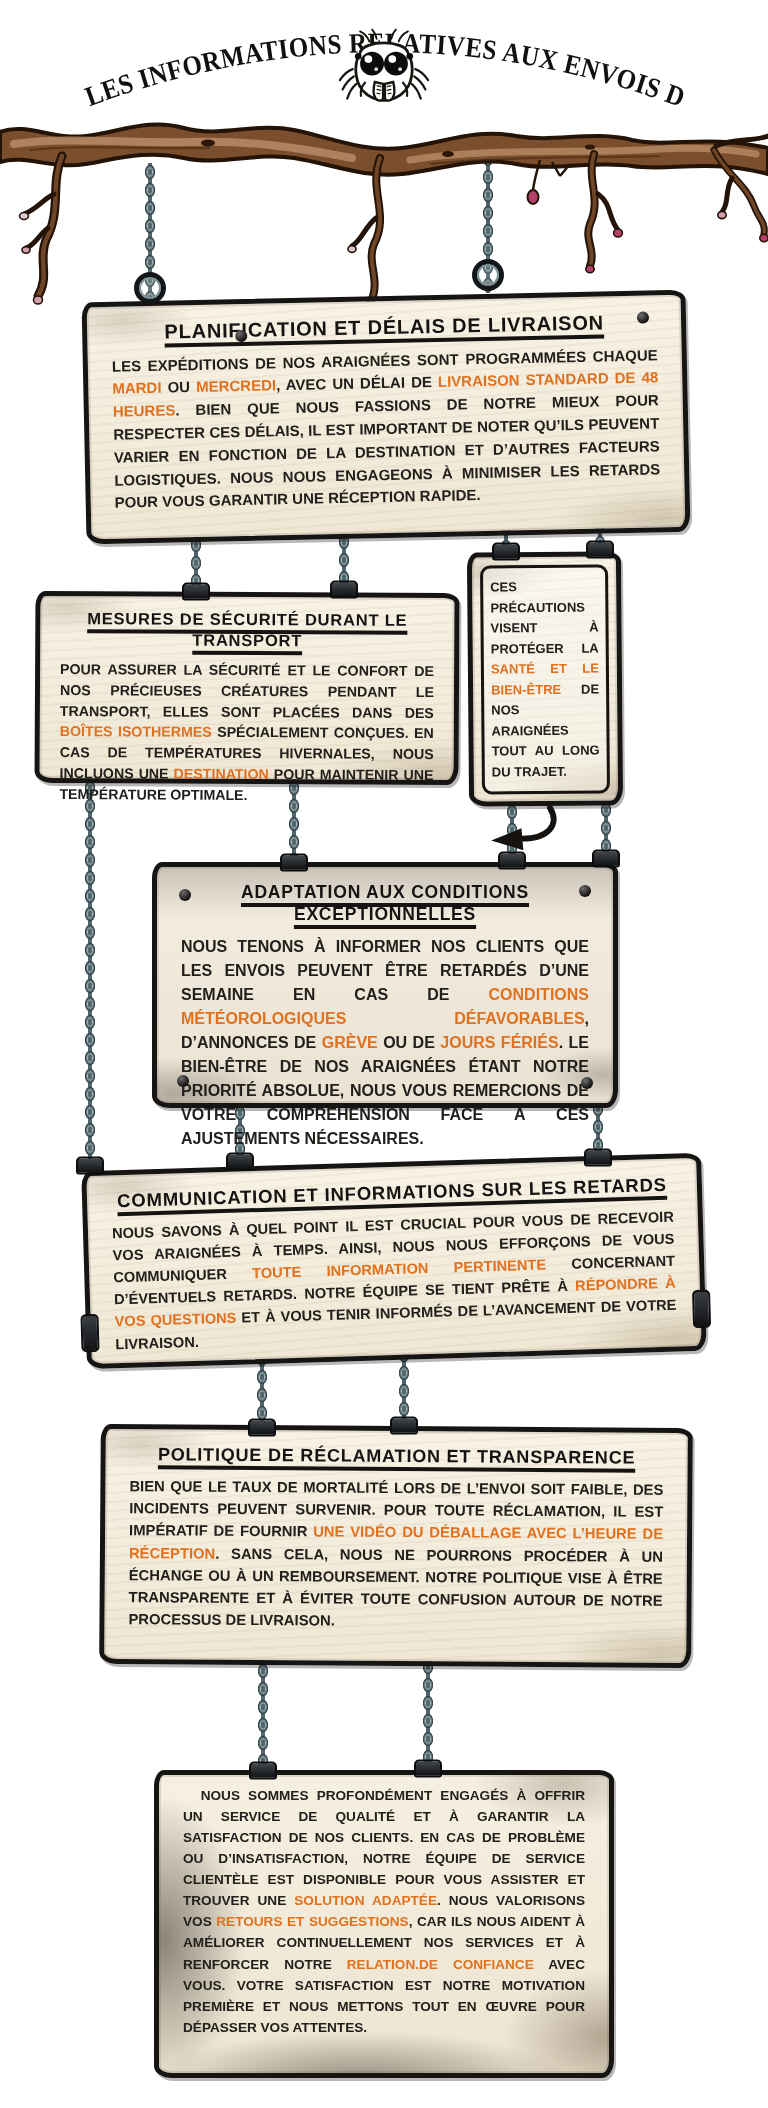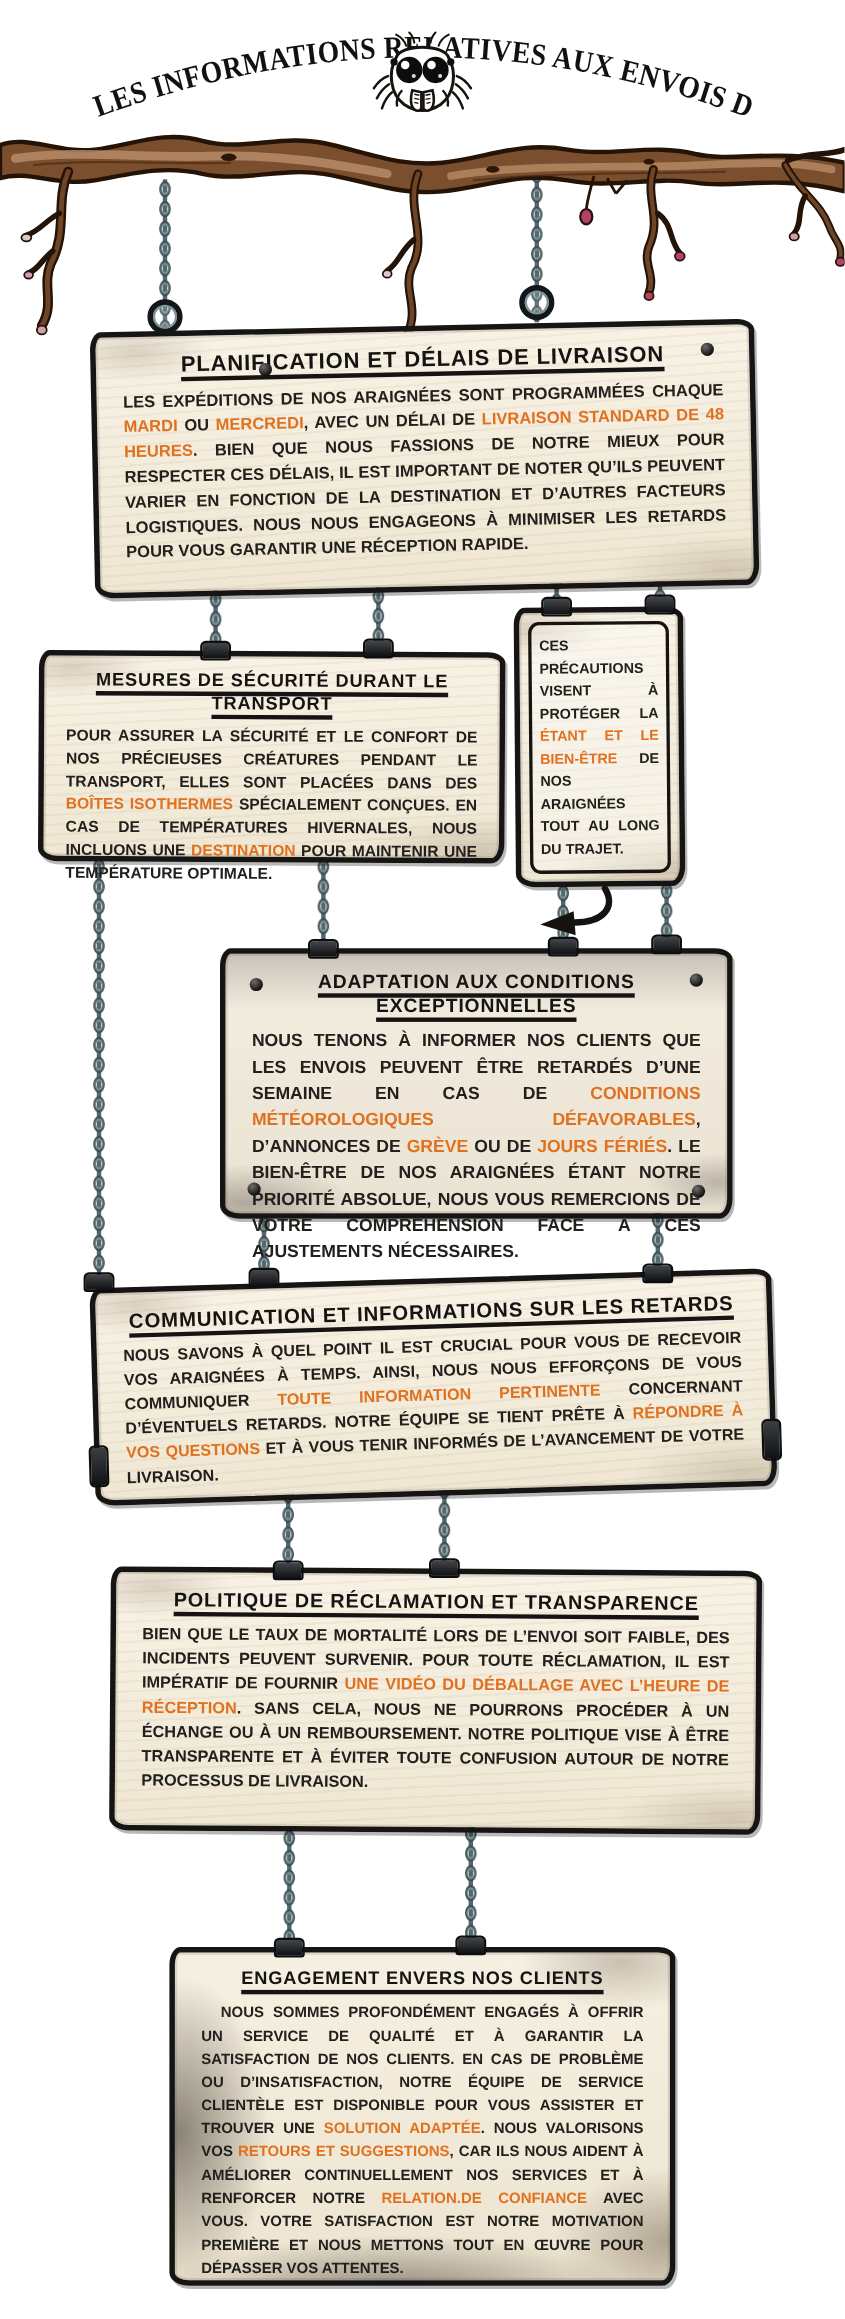--- a/index.html
+++ b/index.html
@@ -44,21 +44,21 @@
   .s2 .title{font-size:16.5px;} .s2 .body{font-size:14.2px;line-height:1.46;}
   .s3 .title{font-size:17.5px;} .s3 .body{font-size:16px;line-height:1.5;}
   .s4 .title{font-size:18.5px;} .s4 .body{font-size:14.6px;line-height:1.52;}
   .s5 .title{font-size:18px;}  .s5 .body{font-size:14.8px;line-height:1.5;}
   .s6 .title{font-size:16.5px;} .s6 .body{font-size:13.6px;line-height:1.55;text-indent:1.3em;}
 
   .weathered{background:
       linear-gradient(rgba(150,140,132,.45), rgba(150,140,132,0) 22%),
       radial-gradient(ellipse 150px 54px at 4% 96%, rgba(118,110,102,.5), transparent 66%),
       radial-gradient(ellipse 100px 40px at 98% 88%, rgba(118,110,102,.4), transparent 66%),
-      linear-gradient(#f4eee2,#eae2d2); margin-left: 48px;}
+      linear-gradient(#f4eee2,#eae2d2);}
   .grungy{background:
       radial-gradient(ellipse 120px 210px at 1% 55%, rgba(55,48,40,.55), transparent 68%),
       radial-gradient(ellipse 300px 72px at 45% 103%, rgba(55,48,40,.5), transparent 70%),
       radial-gradient(ellipse 150px 95px at 100% 88%, rgba(100,85,65,.45), transparent 70%),
       radial-gradient(ellipse 130px 62px at 90% 3%, rgba(120,105,85,.35), transparent 70%),
       linear-gradient(#f6f0e2,#ede4d0);}
 
   
   .note{padding:8px;}
   .note-frame{border:3px solid #161310;border-radius:10px;padding:9px 7px;background:rgba(255,255,255,.35);}
@@ -169,21 +169,21 @@
     <span class="bolt" style="right:32px;top:16px;"></span>
   </section>
 
   <section class="board s2" style="left:35px;top:592px;width:424px;height:192px;transform:rotate(.3deg);padding:8px 20px;">
     <h2 class="title">MESURES DE SÉCURITÉ DURANT LE TRANSPORT</h2>
     <p class="body"><span>POUR ASSURER LA SÉCURITÉ ET LE CONFORT DE NOS PRÉCIEUSES CRÉATURES PENDANT LE TRANSPORT, ELLES SONT PLACÉES DANS DES </span><span class="hl">BOÎTES ISOTHERMES</span><span> SPÉCIALEMENT CONÇUES. EN CAS DE TEMPÉRATURES HIVERNALES, NOUS INCLUONS UNE </span><span class="hl">DESTINATION</span><span> POUR MAINTENIR UNE TEMPÉRATURE OPTIMALE.</span></p>
   </section>
 
   <aside class="board note" style="left:468px;top:552px;width:154px;height:254px;transform:rotate(-.5deg);">
     <div class="note-frame">
-      <p class="body note-body"><span>CES PRÉCAUTIONS VISENT À PROTÉGER LA </span><span class="hl">ÉTANT ET LE BIEN-ÊTRE</span><span> DE NOS ARAIGNÉES TOUT AU LONG DU TRAJET.</span></p>
+      <p class="body note-body"><span>CES PRÉCAUTIONS VISENT À PROTÉGER LA </span><span class="hl">SANTÉ ET LE BIEN-ÊTRE</span><span> DE NOS ARAIGNÉES TOUT AU LONG DU TRAJET.</span></p>
     </div>
     <svg class="note-arrow" viewBox="0 0 90 62">
       <path d="M78,6 C90,26 76,44 40,42" fill="none" stroke="#15120f" stroke-width="7" stroke-linecap="round"></path>
       <polygon points="44,30 8,44 46,56" fill="#15120f"></polygon>
     </svg>
   </aside>
 
   <section class="board s3 weathered" style="left:152px;top:862px;width:466px;height:246px;">
     <h2 class="title">ADAPTATION AUX CONDITIONS EXCEPTIONNELLES</h2>
     <p class="body"><span>NOUS TENONS À INFORMER NOS CLIENTS QUE LES ENVOIS PEUVENT ÊTRE RETARDÉS D’UNE SEMAINE EN CAS DE </span><span class="hl">CONDITIONS MÉTÉOROLOGIQUES DÉFAVORABLES</span><span>, D’ANNONCES DE </span><span class="hl">GRÈVE</span><span> OU DE </span><span class="hl">JOURS FÉRIÉS</span><span>. LE BIEN-ÊTRE DE NOS ARAIGNÉES ÉTANT NOTRE PRIORITÉ ABSOLUE, NOUS VOUS REMERCIONS DE VOTRE COMPRÉHENSION FACE À CES AJUSTEMENTS NÉCESSAIRES.</span></p>
@@ -199,21 +199,20 @@
     <span class="cap" style="left:-10px;bottom:12px;"></span>
     <span class="cap" style="right:-10px;bottom:18px;"></span>
   </section>
 
   <section class="board s5" style="left:100px;top:1426px;width:592px;height:240px;transform:rotate(.4deg);">
     <h2 class="title">POLITIQUE DE RÉCLAMATION ET TRANSPARENCE</h2>
     <p class="body"><span>BIEN QUE LE TAUX DE MORTALITÉ LORS DE L’ENVOI SOIT FAIBLE, DES INCIDENTS PEUVENT SURVENIR. POUR TOUTE RÉCLAMATION, IL EST IMPÉRATIF DE FOURNIR </span><span class="hl">UNE VIDÉO DU DÉBALLAGE AVEC L’HEURE DE RÉCEPTION</span><span>. SANS CELA, NOUS NE POURRONS PROCÉDER À UN ÉCHANGE OU À UN REMBOURSEMENT. NOTRE POLITIQUE VISE À ÊTRE TRANSPARENTE ET À ÉVITER TOUTE CONFUSION AUTOUR DE NOTRE PROCESSUS DE LIVRAISON.</span></p>
   </section>
 
   <section class="board s6 grungy" style="left:154px;top:1770px;width:460px;height:308px;">
-    <h2 class="title">ENGAGEMENT ENVERS NOS CLIENTS</h2>
     <p class="body"><span>NOUS SOMMES PROFONDÉMENT ENGAGÉS À OFFRIR UN SERVICE DE QUALITÉ ET À GARANTIR LA SATISFACTION DE NOS CLIENTS. EN CAS DE PROBLÈME OU D’INSATISFACTION, NOTRE ÉQUIPE DE SERVICE CLIENTÈLE EST DISPONIBLE POUR VOUS ASSISTER ET TROUVER UNE </span><span class="hl">SOLUTION ADAPTÉE</span><span>. NOUS VALORISONS VOS </span><span class="hl">RETOURS ET SUGGESTIONS</span><span>, CAR ILS NOUS AIDENT À AMÉLIORER CONTINUELLEMENT NOS SERVICES ET À RENFORCER NOTRE </span><span class="hl">RELATION.DE CONFIANCE</span><span> AVEC VOUS. VOTRE SATISFACTION EST NOTRE MOTIVATION PREMIÈRE ET NOUS METTONS TOUT EN ŒUVRE POUR DÉPASSER VOS ATTENTES.</span></p>
   </section>
 
   <span class="grommet" style="left:150px;top:288px;"></span>
   <span class="grommet" style="left:488px;top:275px;"></span>
   <span class="clamp" style="left:196px;top:593px;"></span>
   <span class="clamp" style="left:344px;top:591px;"></span>
   <span class="clamp" style="left:506px;top:553px;"></span>
   <span class="clamp" style="left:600px;top:551px;"></span>
   <span class="clamp" style="left:294px;top:864px;"></span>

